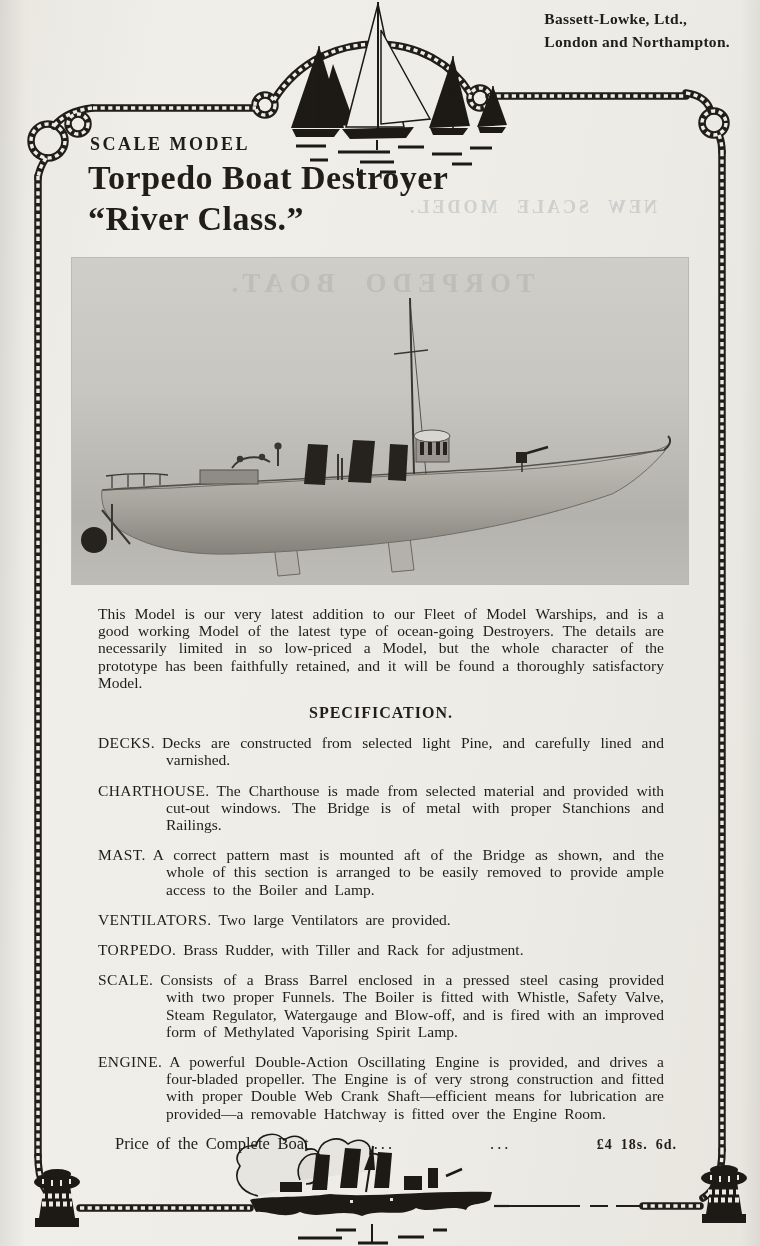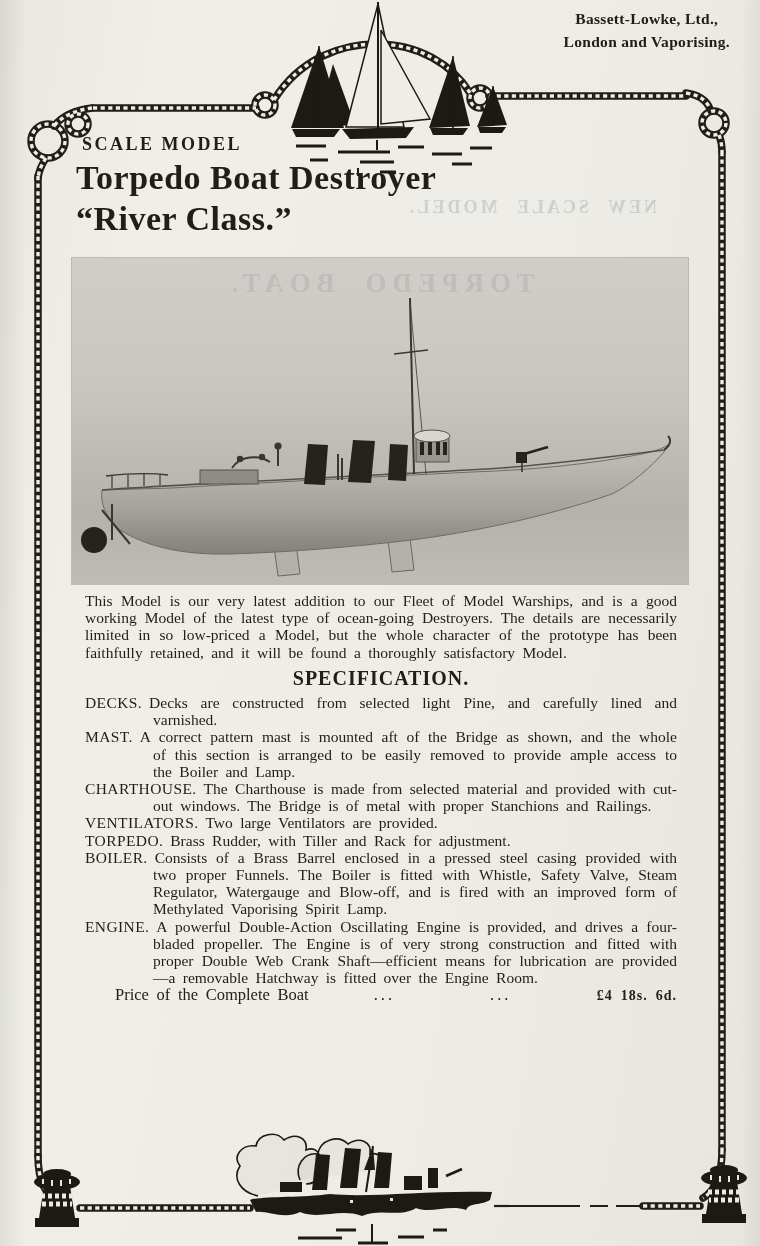--- a/index.html
+++ b/index.html
@@ -20,29 +20,29 @@
   .rb { stroke:#211d19; stroke-width:7.5; fill:none; stroke-linecap:round; }
   .rw { stroke:#edece6; stroke-width:3.4; fill:none; stroke-dasharray:4.2 3.4; }
   .thin { stroke:#211d19; stroke-width:2.2; fill:none; stroke-dasharray:86 10 18 8; }
   .ink { fill:#1d1a16; }
   .sail-w { fill:#eeede8; stroke:#1d1a16; stroke-width:1.5; }
   .ln { stroke:#1d1a16; fill:none; }
   .smoke { stroke:#1d1a16; stroke-width:1.6; fill:rgba(0,0,0,0.03); }
   .capw { stroke:#ece9e2; fill:none; }
 
   .publisher {
-    position:absolute; top:7px; right:30px; text-align:center; z-index:3;
+    position:absolute; top:7px; right:30px; text-align:left; z-index:3;
     font-weight:bold; font-size:15.5px; line-height:23px; letter-spacing:0.3px;
   }
   .kicker {
-    position:absolute; left:82px; top:134px; z-index:3;
+    position:absolute; left:90px; top:134px; z-index:3;
     font-weight:bold; font-size:18px; letter-spacing:2.5px;
   }
   .title {
-    position:absolute; left:76px; top:157px; z-index:3;
+    position:absolute; left:88px; top:157px; z-index:3;
     font-weight:bold; font-size:34px; line-height:41px; letter-spacing:0.5px;
   }
   .ghost-header {
     position:absolute; top:197px; left:392px; width:280px; z-index:2;
     transform:scaleX(-1); text-align:center;
     font-weight:bold; font-size:18px; letter-spacing:3px; word-spacing:9px;
     color:rgba(96,108,124,0.22); white-space:nowrap;
   }
   .photo {
     position:absolute; left:72px; top:258px; width:616px; height:326px; z-index:2;
@@ -53,24 +53,24 @@
   .ghost-photo {
     position:absolute; top:10px; left:0; width:100%; text-align:center;
     transform:scaleX(-1);
     font-weight:bold; font-size:27px; letter-spacing:6px; word-spacing:12px;
     color:rgba(85,96,112,0.13); white-space:nowrap;
   }
   .copy {
     position:absolute; left:85px; top:592px; width:592px; z-index:3;
     font-size:15.5px; line-height:17.2px; text-align:justify; word-spacing:3.5px;
   }
-  .copy p { margin:0; }
+  .copy p { margin:13px; }
   .spec-heading {
     margin:9px 0 7px 0; text-align:center;
-    font-weight:bold; font-size:20px; letter-spacing:1px;
+    font-weight:bold; font-size:16px; letter-spacing:1px;
   }
   .spec-item { padding-left:68px; text-indent:-68px; margin:0; }
   .spec-label { margin-right:0.45em; letter-spacing:0.4px; }
   .price-row {
     display:flex; align-items:baseline; padding-left:30px;
     font-size:16.5px;
   }
   .price-dots { margin-left:65px; letter-spacing:3px; }
   .price-dots.second { margin-left:95px; }
   .price-value { margin-left:auto; font-weight:bold; font-size:14px; letter-spacing:1px; }
@@ -181,21 +181,21 @@
       <path class="ink" d="M-22,34 h44 v9 h-44 z"></path>
       <ellipse class="ink" cx="0" cy="-2" rx="23" ry="8"></ellipse>
       <ellipse class="ink" cx="0" cy="-10" rx="14" ry="5"></ellipse>
       <path class="capw" stroke-width="2" d="M-14,-5 v5 M-5,-4 v6 M4,-4 v6 M13,-5 v5"></path>
       <path class="capw" stroke-width="5" stroke-dasharray="4 3" d="M-16,12 H16 M-15,20 H15"></path>
     </g>
   </svg>
 
   <div class="publisher">
     <div>Bassett-Lowke, Ltd.,</div>
-    <div>London and Vaporising.</div>
+    <div>London and Northampton.</div>
   </div>
 
   <div class="kicker">SCALE MODEL</div>
   <div class="title">
     <div>Torpedo Boat Destroyer</div>
     <div>“River Class.”</div>
   </div>
 
   <div class="ghost-header">NEW SCALE MODEL.</div>
 
@@ -254,25 +254,25 @@
     </svg>
     <div class="ghost-photo">TORPEDO BOAT.</div>
   </div>
 
   <div class="copy">
     <p>This Model is our very latest addition to our Fleet of Model Warships, and is a good working Model of the latest type of ocean-going Destroyers.  The details are necessarily limited in so low-priced a Model, but the whole character of the prototype has been faithfully retained, and it will be found a thoroughly satisfactory Model.</p>
 
     <div class="spec-heading">SPECIFICATION.</div>
 
     <p class="spec-item"><span class="spec-label">DECKS.</span><span>Decks are constructed from selected light Pine, and carefully lined and varnished.</span></p>
+    <p class="spec-item"><span class="spec-label">CHARTHOUSE.</span><span>The Charthouse is made from selected material and provided with cut-out windows.  The Bridge is of metal with proper Stanchions and Railings.</span></p>
     <p class="spec-item"><span class="spec-label">MAST.</span><span>A correct pattern mast is mounted aft of the Bridge as shown, and the whole of this section is arranged to be easily removed to provide ample access to the Boiler and Lamp.</span></p>
-    <p class="spec-item"><span class="spec-label">CHARTHOUSE.</span><span>The Charthouse is made from selected material and provided with cut-out windows.  The Bridge is of metal with proper Stanchions and Railings.</span></p>
     <p class="spec-item"><span class="spec-label">VENTILATORS.</span><span>Two large Ventilators are provided.</span></p>
     <p class="spec-item"><span class="spec-label">TORPEDO.</span><span>Brass Rudder, with Tiller and Rack for adjustment.</span></p>
-    <p class="spec-item"><span class="spec-label">BOILER.</span><span>Consists of a Brass Barrel enclosed in a pressed steel casing provided with two proper Funnels.  The Boiler is fitted with Whistle, Safety Valve, Steam Regulator, Watergauge and Blow-off, and is fired with an improved form of Methylated Vaporising Spirit Lamp.</span></p>
+    <p class="spec-item"><span class="spec-label">SCALE.</span><span>Consists of a Brass Barrel enclosed in a pressed steel casing provided with two proper Funnels.  The Boiler is fitted with Whistle, Safety Valve, Steam Regulator, Watergauge and Blow-off, and is fired with an improved form of Methylated Vaporising Spirit Lamp.</span></p>
     <p class="spec-item"><span class="spec-label">ENGINE.</span><span>A powerful Double-Action Oscillating Engine is provided, and drives a four-bladed propeller.  The Engine is of very strong construction and fitted with proper Double Web Crank Shaft—efficient means for lubrication are provided—a removable Hatchway is fitted over the Engine Room.</span></p>
 
     <div class="price-row">
       <span>Price of the Complete Boat</span>
       <span class="price-dots">...</span>
       <span class="price-dots second">...</span>
       <span class="price-value">£4 18s. 6d.</span>
     </div>
   </div>
 

